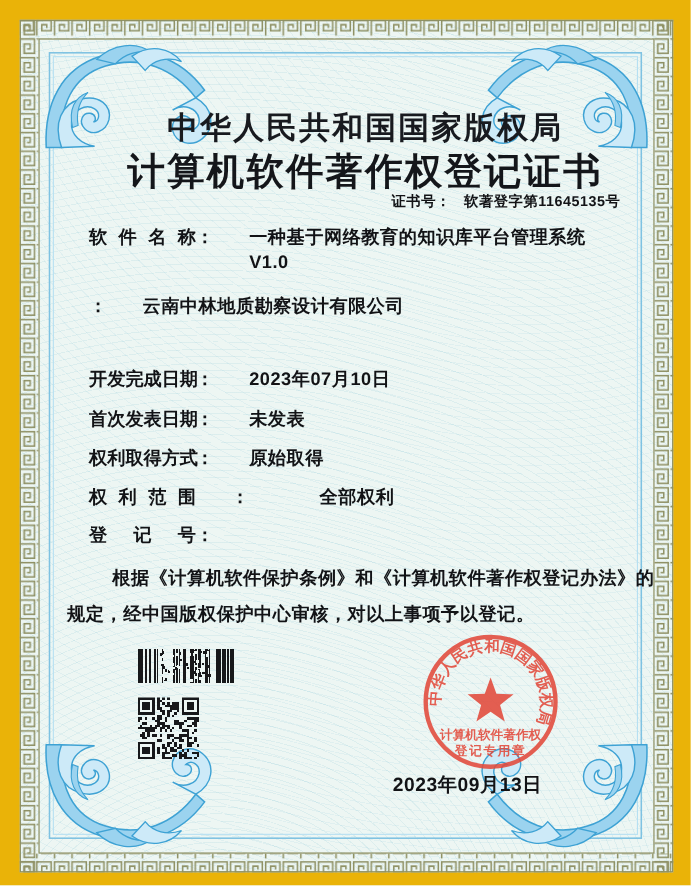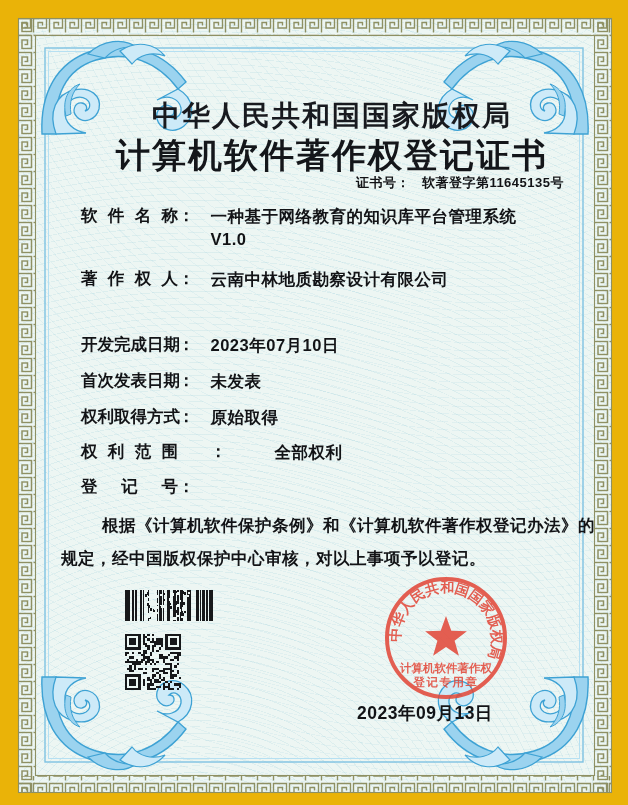--- a/index.html
+++ b/index.html
@@ -29,21 +29,21 @@
   .cert-title {
     left:36px; right:0; top:133px; text-align:center;
     font-family:"Liberation Serif","DejaVu Serif",serif;
     font-size:34px; font-weight:700; letter-spacing:2px; color:#14161a;
   }
   .certno { top:174px; right:64px; font-size:13px; font-weight:700; letter-spacing:0.5px; }
   .certno .val { margin-left:12px; }
   .field-row { left:81px; display:flex; align-items:flex-start; font-size:16.5px; font-weight:700; }
   .flabel { display:inline-block; width:97px; text-align:justify; text-align-last:justify; white-space:nowrap; }
   .fcolon { display:inline-block; }
-  .fvalue { margin-left:16px; letter-spacing:0.5px; line-height:23px; white-space:nowrap; }
+  .fvalue { margin-left:32px; letter-spacing:0.5px; line-height:23px; white-space:nowrap; }
   .row-1 { top:205px; } .row-2 { top:268px; } .row-3 { top:334px; }
   .row-4 { top:370px; } .row-5 { top:406px; } .row-6 { top:441px;gap:32px; } .row-7 { top:476px; }
   .stmt { font-size:16.5px; font-weight:700; letter-spacing:0.5px; white-space:nowrap; }
   .stmt1 { left:102px; top:515px; }
   .stmt2 { left:61px;  top:548px; }
   .barcode { left:125px; top:590px; width:90px; height:31px; }
   .qrcode  { left:125px; top:634px; width:56px; height:56px; }
   .seal { left:378px; top:572px; width:138px; height:138px; mix-blend-mode:multiply; }
   .issue-date { left:357px; top:701px; font-size:17.5px; font-weight:700; letter-spacing:0.5px; }
 </style>
@@ -101,21 +101,20 @@
     <div class="abs field-row row-1">
       <span class="flabel">软件名称</span>
         <span class="fcolon">：</span>
       <span class="fvalue">
         <span style="display:block;">一种基于网络教育的知识库平台管理系统</span>
         <span style="display:block;">V1.0</span>
       </span>
     </div>
 
     <div class="abs field-row row-2">
-      <span class="flabel">著作权人</span>
         <span class="fcolon">：</span>
       <span class="fvalue">云南中林地质勘察设计有限公司</span>
     </div>
 
     <div class="abs field-row row-3">
       <span class="flabel">开发完成日期</span>
         <span class="fcolon">：</span>
       <span class="fvalue">2023年07月10日</span>
     </div>
 

